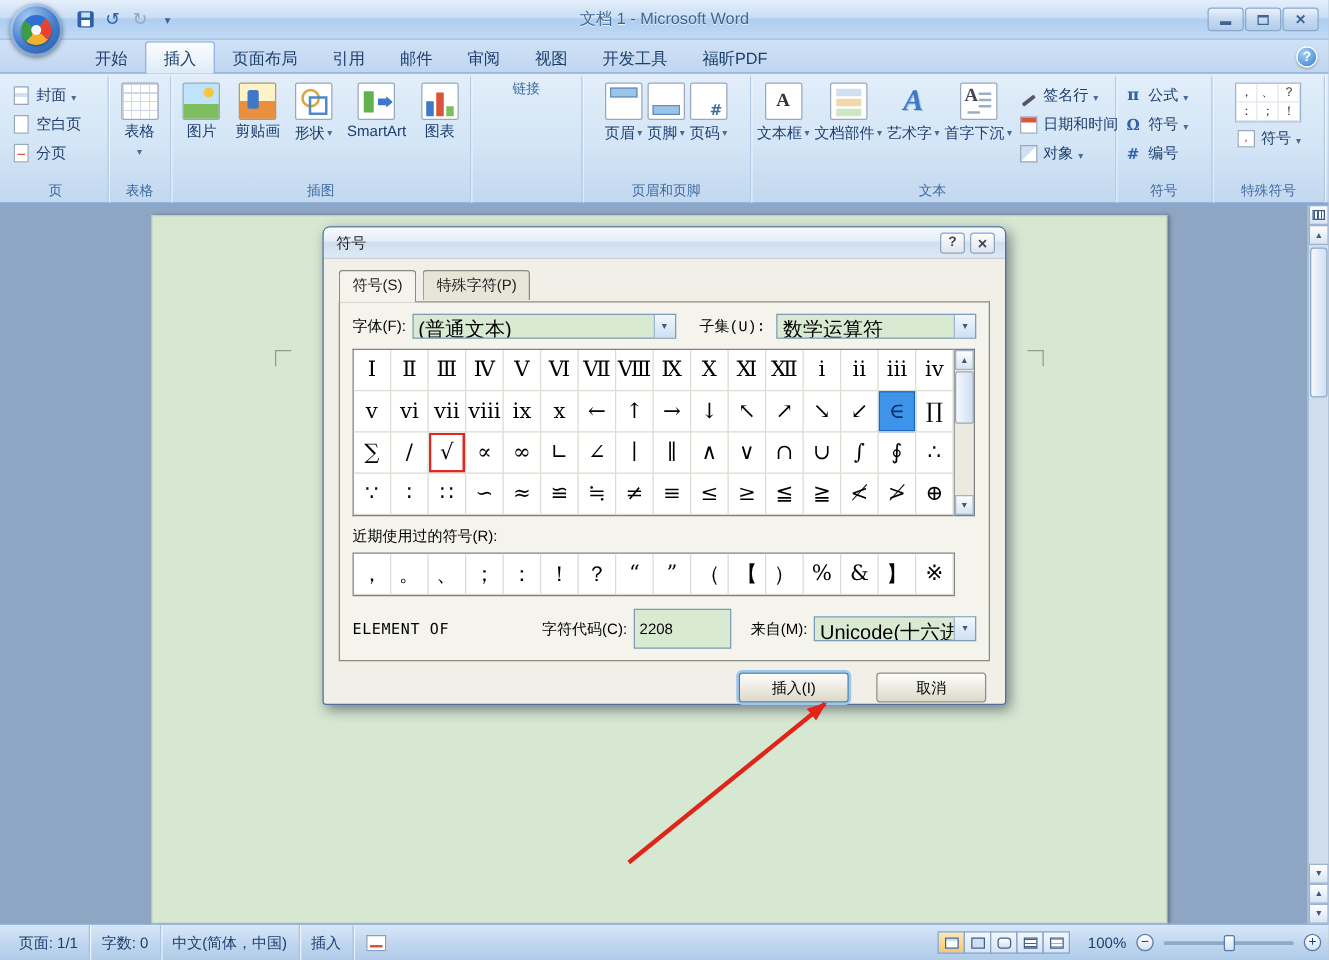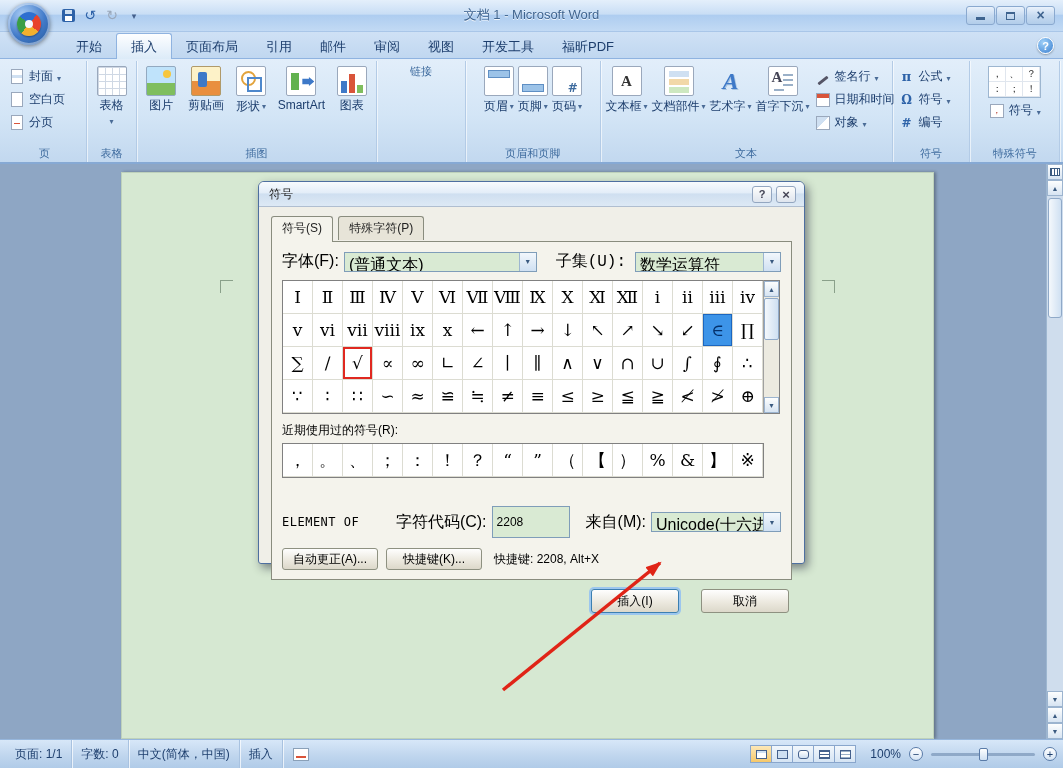--- a/index.html
+++ b/index.html
@@ -133,21 +133,21 @@
   .dlg-sys { position:absolute; top:4px; width:20px; height:17px; border:1px solid #93a6c0; border-radius:3px;
     background:linear-gradient(#fdfdfc,#dfe5ee); display:flex; align-items:center; justify-content:center; color:#445; font-size:11px; line-height:1; }
   .dlg-help { right:32px; } .dlg-help::before { content:"?"; font-weight:bold; }
   .dlg-close { right:8px; } .dlg-close::before { content:"×"; font-size:13px; font-weight:bold; }
   .dlg-body { padding:8px 12px 0; }
   .dtab { display:inline-block; padding:3px 10px 3px; font-size:12px; border:1px solid #898c7e; border-bottom:none;
     border-radius:3px 3px 0 0; background:#e7e4d8; margin-right:2px; position:relative; top:1px; color:#222; }
   .dtab.active { background:#f4f3ec; padding-bottom:5px; z-index:2; }
   .dlg-pane { border:1px solid #898c7e; background:#f4f3ec; padding:9px 10px; position:relative; }
   .drow { display:flex; align-items:center; }
-  .dlg-label { font-size:16px; color:#000; white-space:nowrap; }
+  .dlg-label { font-size:12px; color:#000; white-space:nowrap; }
   .combo { display:flex; height:20px; border:1px solid #7f9db9; background:#d9ead3; }
   .combo-val { flex:1; font-size:16px; padding:2px 4px; color:#000; white-space:nowrap; overflow:hidden; }
   .combo-btn { width:17px; background:linear-gradient(#f2f7fc,#cfe0f2); border-left:1px solid #9db6d0;
     display:flex; align-items:center; justify-content:center; }
   .combo-btn::before { content:"▼"; font-size:7px; color:#3a5a80; }
   .fonts-row { margin-bottom:8px; gap:5px; }
   .combo.font-combo { width:222px; } .combo.subset-combo { width:168px; margin-left:4px; }
   .subset-label { margin-left:14px;font-family:Liberation Mono, monospace; }
   .grid-wrap { display:flex; }
   .symgrid { display:grid; grid-template-columns:repeat(16,30px); grid-auto-rows:33px; background:#fff;
@@ -158,21 +158,21 @@
   .symcell.marked { box-shadow:inset 0 0 0 2px #e02820; }
   .gscroll { width:17px; border:1px solid #808080; border-left:1px solid #a0a0a0; background:#eceae0; display:flex; flex-direction:column; }
   .gs-btn { height:16px; background:linear-gradient(#fdfefe,#d7e4f2); border:1px solid #9cb4cf; display:flex; align-items:center; justify-content:center; }
   .gs-btn.up::before { content:"▲"; font-size:7px; color:#3a5a80; }
   .gs-btn.down::before { content:"▼"; font-size:7px; color:#3a5a80; }
   .gs-track { flex:1; position:relative; }
   .gs-thumb { position:absolute; left:0; right:0; top:1px; height:42px; background:linear-gradient(90deg,#f4f8fc,#cfe0f2);
     border:1px solid #8fa9c8; border-radius:2px; }
   .recent-label { margin:8px 0 4px; font-size:12px; color:#000; }
   .recentgrid { display:grid; grid-template-columns:repeat(16,30px); grid-auto-rows:33px; background:#fff; border:1px solid #808080; width:482px; }
-  .info-row { margin-top:28px; }
+  .info-row { margin-top:10px; }
   .symname { width:168px; font:12px "DejaVu Sans Mono","Liberation Mono",monospace; color:#000; letter-spacing:.5px; }
   .code-input { width:78px; height:19px; background:#d9ead3; border:1px solid #7f9db9; font:12px "Liberation Sans",sans-serif;
     padding:15px 4px; margin-left:5px; color:#000; }
   .from-label { margin-left:16px; }
   .combo.from-combo { width:130px; margin-left:5px; }
   .actions-row { margin-top:10px; }
   .btn { height:22px; min-width:96px; font:12px "Liberation Sans",sans-serif; color:#000;
     background:linear-gradient(#fefefe,#ece9df 55%,#dcd8ca); border:1px solid #8e9181; border-radius:3px; padding:0 8px; }
   .btn + .btn { margin-left:8px; }
   .shortcut-text { margin-left:12px; font-size:12px; color:#000; }
@@ -616,25 +616,20 @@
             <span class="symname">ELEMENT OF</span>
             <span class="dlg-label">字符代码(C):</span>
             <input class="code-input" value="2208" style="">
             <span class="dlg-label from-label">来自(M):</span>
             <div class="combo from-combo">
               <span class="combo-val">Unicode(十六进制)</span>
               <span class="combo-btn"></span>
             </div>
           </div>
 
-          <div class="drow actions-row">
-            <button class="btn">自动更正(A)...</button>
-            <button class="btn">快捷键(K)...</button>
-            <span class="shortcut-text">快捷键: 2208, Alt+X</span>
-          </div>
         </div>
 
         <div class="bottom-row">
           <button class="btn big default">插入(I)</button>
           <button class="btn big">取消</button>
         </div>
       </div>
     </div>
 
     <svg class="arrow-layer" width="1063" height="575" viewBox="0 0 1063 575">

